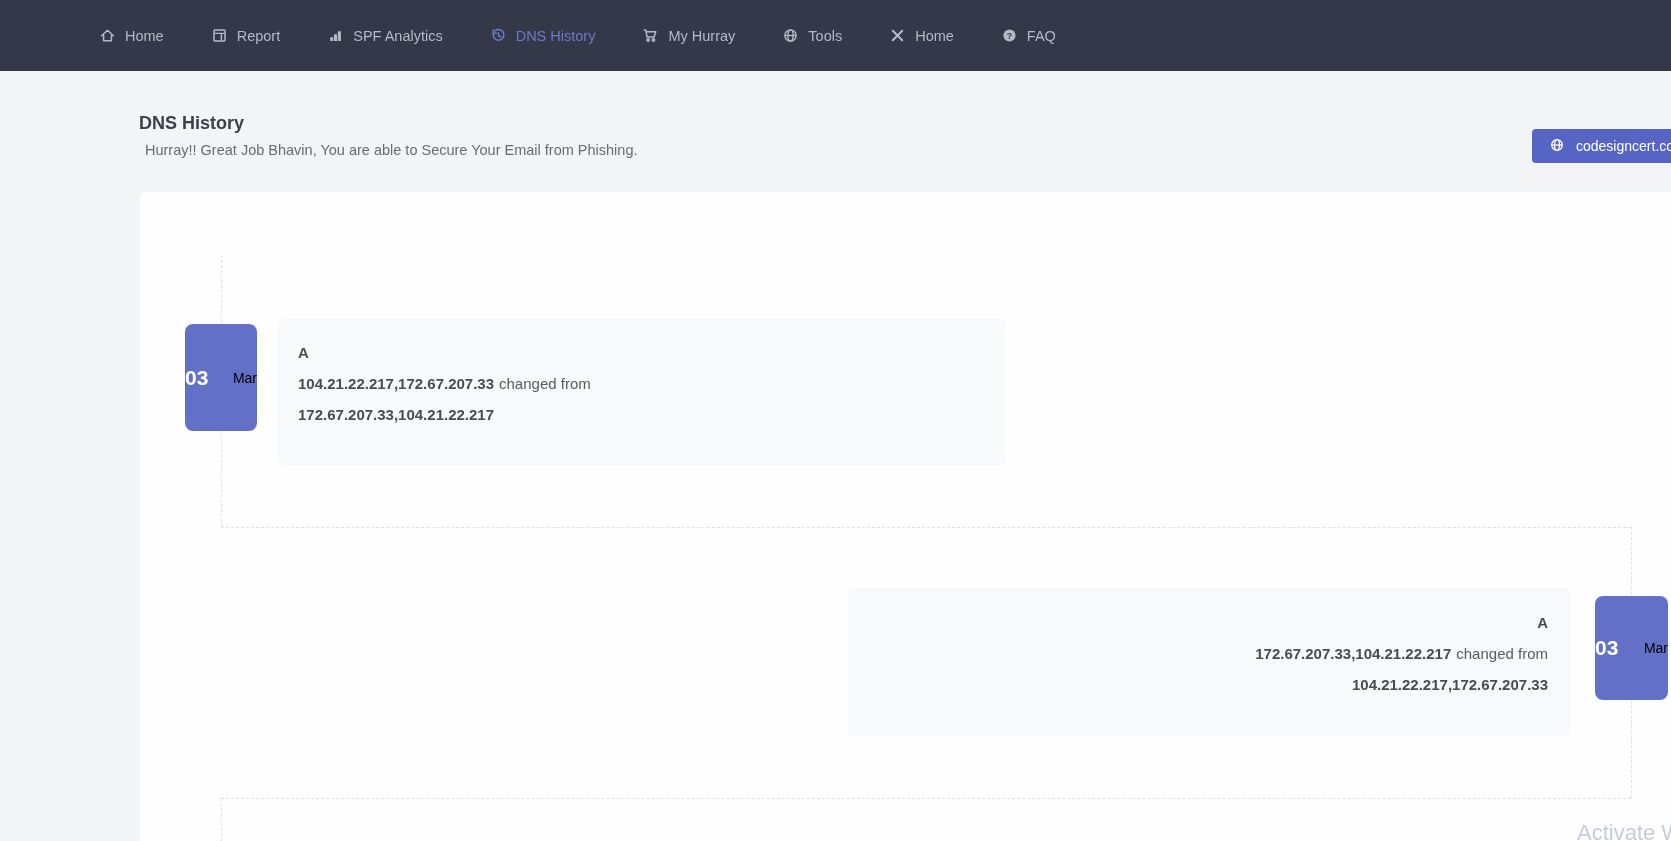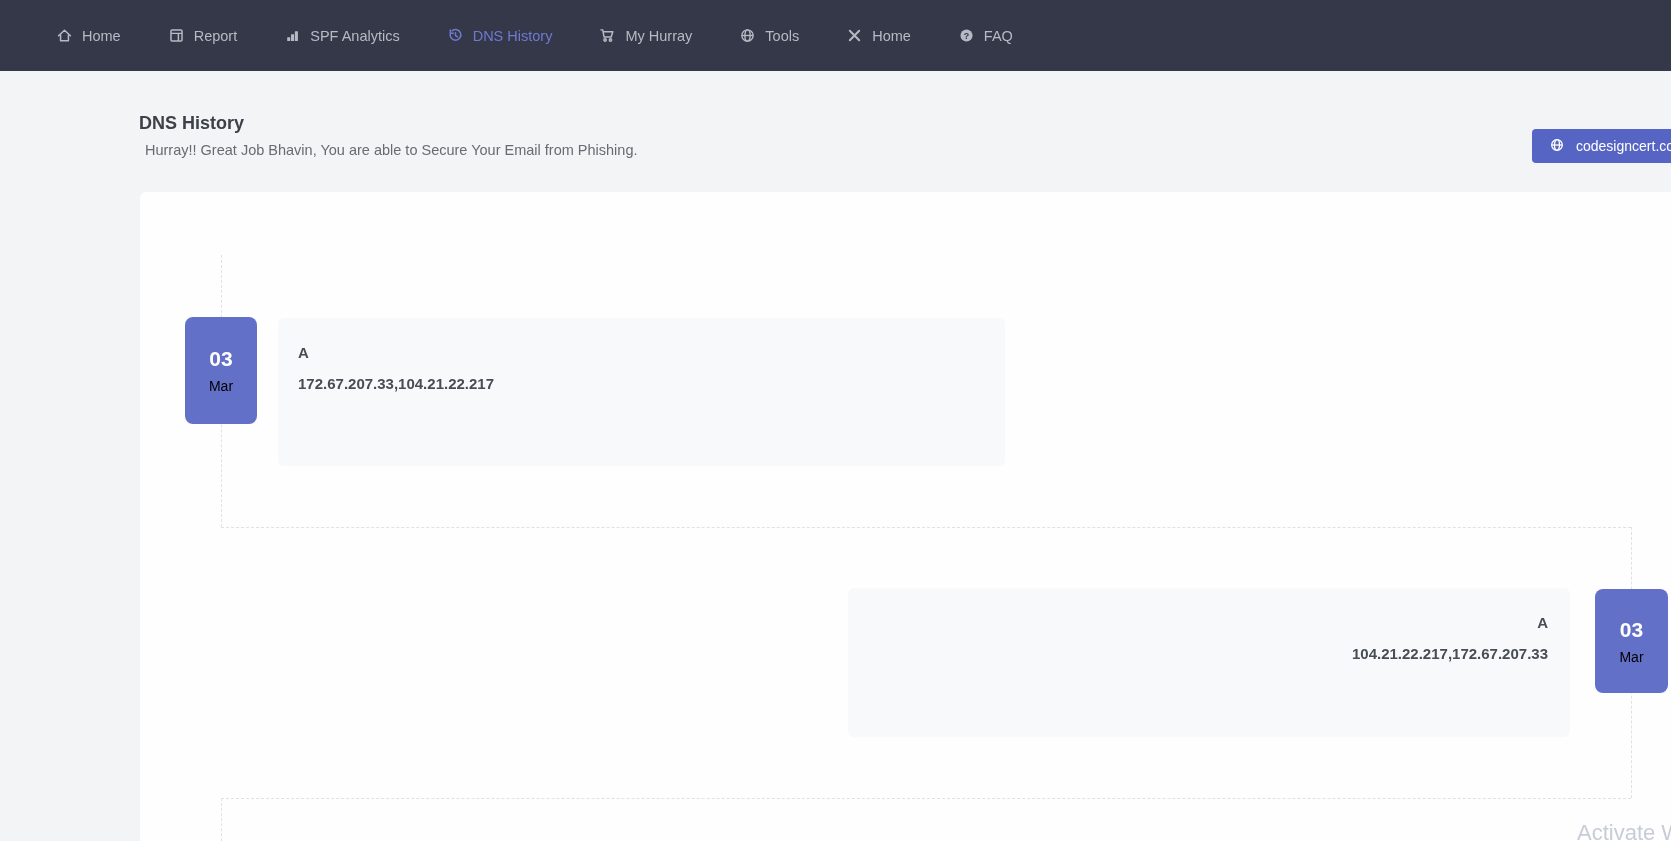--- a/index.html
+++ b/index.html
@@ -8,21 +8,21 @@
     position:relative;
     background:#f3f4f6;
     font-family:"Liberation Sans", sans-serif;
   }
 
   
   .navbar {
     position:absolute; top:0; left:0; width:1671px; height:71px;
     background:#353849;
     display:flex; align-items:center;
-    padding-left:56px; gap:47px;
+    padding-left:99px; gap:47px;
   }
   .nav-item {
     display:flex; align-items:center; gap:9px;
     color:#b7bac4; font-size:14.5px; cursor:pointer; white-space:nowrap;
   }
   .nav-item svg { display:block; }
   .nav-item.active { color:#6e7ace; }
 
   
   .page-title {
@@ -52,21 +52,21 @@
   #conn-v1 { left:81px;   top:63px;  height:272px; }
   #conn-h1 { left:81px;   top:335px; width:1410px; }
   #conn-v2 { left:1491px; top:335px; height:271px; }
   #conn-h2 { left:81px;   top:606px; width:1410px; }
   #conn-v3 { left:81px;   top:606px; height:240px; }
 
   
   .date-badge {
     position:absolute; z-index:2;
     background:#6370c7; border-radius:8px; color:#fff;
-    display:flex; flex-direction:column; align-items:center; justify-content:center; gap:7px;
+    display:flex; flex-direction:row; align-items:center; justify-content:space-between; gap:7px;margin-top:7px;
   }
   .date-badge .day   { font-size:21px; font-weight:bold; }
   .date-badge .month { font-size:14px; color:#000000; }
   #badge-1 { left:45px;   top:125px; width:72px; height:107px; }
   #badge-2 { left:1455px; top:397px; width:73px; height:104px; }
 
   
   .change-card {
     position:absolute; background:#f8f9fb; border-radius:6px;
     padding:26px 22px 0 20px; font-size:15px; color:#565b62;
@@ -209,26 +209,32 @@
   <div class="dash-h" id="conn-h2"></div>
   <div class="dash-v" id="conn-v3"></div>
 
   <div class="date-badge" id="badge-1">
     <div class="day">03</div>
     <div class="month">Mar</div>
   </div>
   <div class="change-card" id="card-1">
     <div class="rec">A</div>
     <div class="line">
+      <b>104.21.22.217,172.67.207.33</b><span class="cf">changed from</span>
+    </div>
+    <div class="line">
       <b>172.67.207.33,104.21.22.217</b>
     </div>
   </div>
 
   <div class="change-card right" id="card-2">
     <div class="rec">A</div>
+    <div class="line">
+      <b>172.67.207.33,104.21.22.217</b><span class="cf">changed from</span>
+    </div>
     <div class="line">
       <b>104.21.22.217,172.67.207.33</b>
     </div>
   </div>
   <div class="date-badge" id="badge-2">
     <div class="day">03</div>
     <div class="month">Mar</div>
   </div>
 
 </main>

